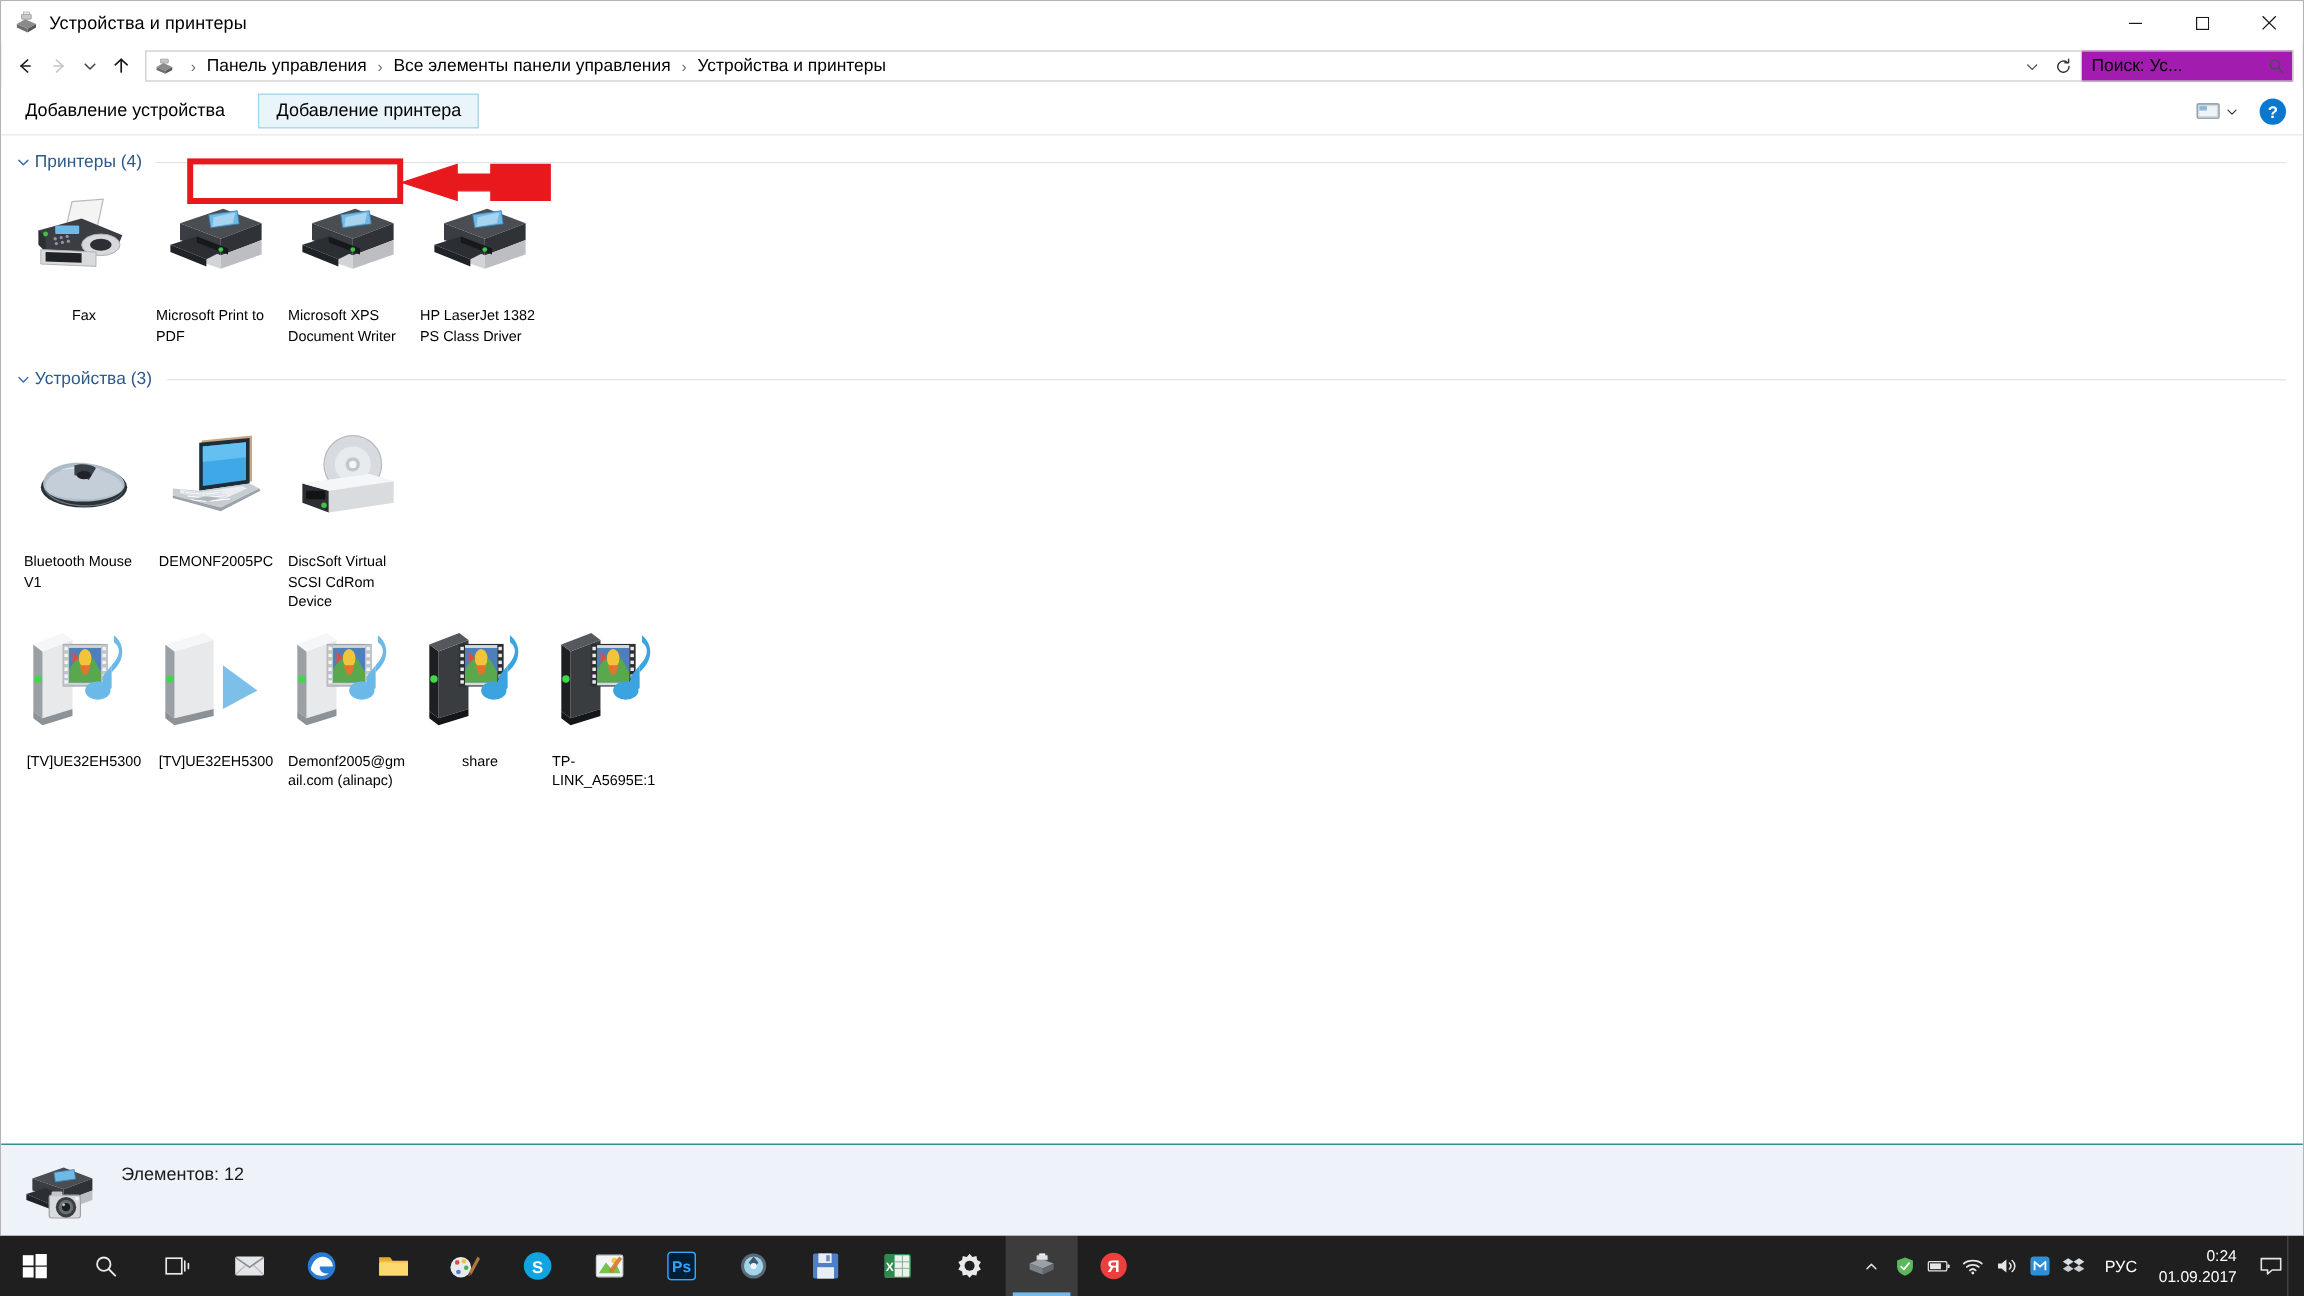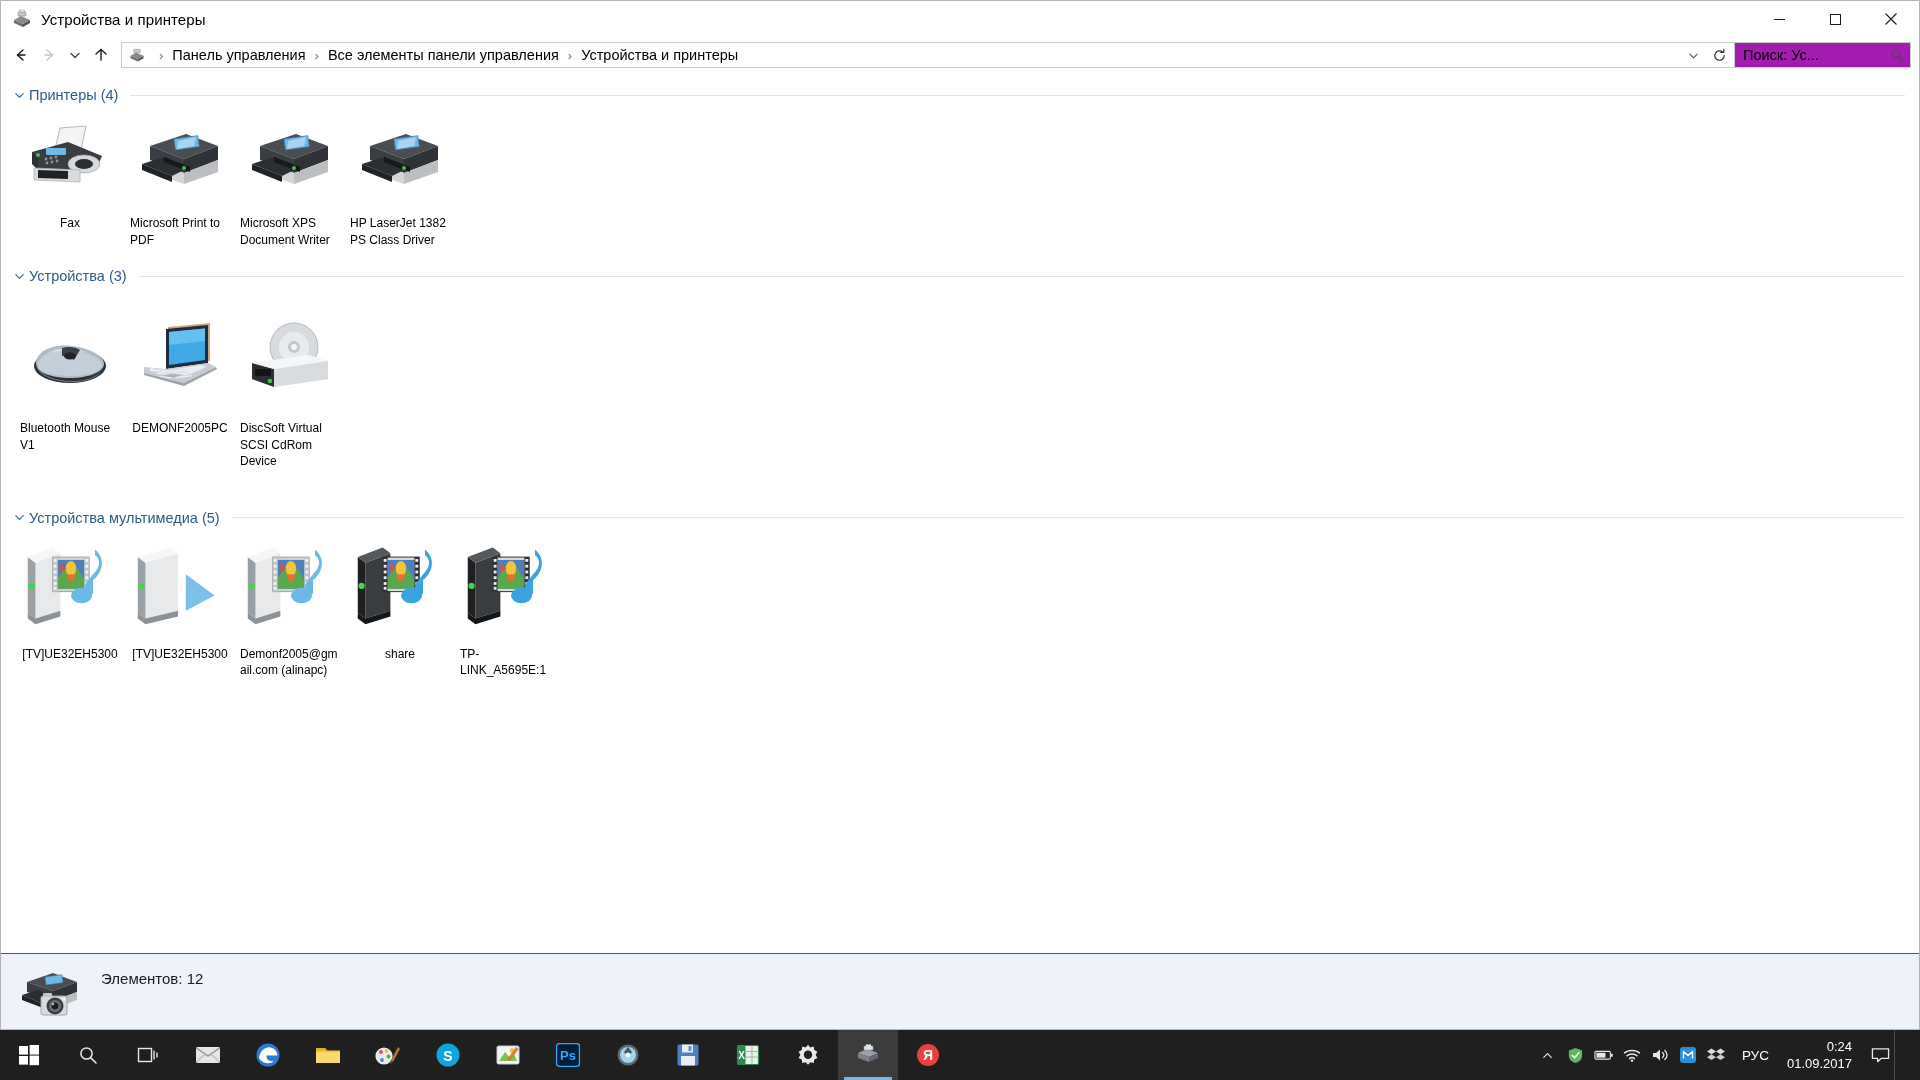--- a/index.html
+++ b/index.html
@@ -286,21 +286,21 @@
   .tb-btn.active::after {
     content: '';
     position: absolute; left: 6px; right: 6px; bottom: 0;
     height: 3px; background: #76b9ed;
   }
   .tray {
     margin-left: auto;
     display: flex;
     align-items: center;
     height: 50px;
-    padding-right: 16px;
+    padding-right: 4px;
     gap: 0;
   }
   .tray-icon {
     width: 28px; height: 50px;
     display: flex; align-items: center; justify-content: center;
     color: #e6e6e6;
   }
   .tray-lang {
     color: #fff; font-size: 13.5px;
     padding: 0 12px; display: flex; align-items: center; height: 50px;
@@ -411,20 +411,44 @@
       <span class="ph">Поиск: Ус...</span>
       <span class="mag">
         <svg width="14" height="14" viewBox="0 0 16 16">
             <circle cx="6.6" cy="6.6" r="4.4" stroke="#4a4a4a" stroke-width="1.3" fill="none"></circle>
             <path d="M10 10 L14 14" stroke="#4a4a4a" stroke-width="1.4" stroke-linecap="round"></path>
           </svg>
       </span>
     </div>
   </div>
 
+  <div class="commandbar">
+    <div class="cmd-item first">Добавление устройства</div>
+    <div class="cmd-item selected">Добавление принтера</div>
+    <div class="cmd-right">
+      <div class="viewbtn">
+        <svg width="22" height="18" viewBox="0 0 24 18">
+          <rect x="1" y="2" width="20" height="13" rx="1" fill="#cfd8e0" stroke="#7d8b99" stroke-width="1"></rect>
+          <rect x="3" y="4" width="16" height="9" fill="#eef3f7"></rect>
+          <rect x="3" y="4" width="7" height="4" fill="#8fb7d4"></rect>
+        </svg>
+        <svg width="10" height="10" viewBox="0 0 12 12">
+            <path d="M2 4.5 L6 8.5 L10 4.5" stroke="#333" stroke-width="1.2" fill="none" stroke-linecap="round" stroke-linejoin="round"></path>
+          </svg>
+      </div>
+      <div class="helpbtn">?</div>
+    </div>
+
+    <div class="anno-rect"></div>
+    <div class="anno-arrow">
+      <svg width="126" height="38" viewBox="0 0 126 38">
+        <path d="M126 4 L126 34 L76 34 L76 26 L48 26 L48 34 L2 19 L48 4 L48 12 L76 12 L76 4 Z" fill="#e8191c" stroke="#e8191c" stroke-width="1"></path>
+      </svg>
+    </div>
+  </div>
 
   <div class="content">
 
     <div class="group-header">
       <span class="group-chev">
         <svg width="13" height="13" viewBox="0 0 14 14">
             <path d="M3 5 L7 9 L11 5" stroke="#3a6fa8" stroke-width="1.3" fill="none" stroke-linecap="round" stroke-linejoin="round"></path>
           </svg>
       </span>
       <span class="group-title">Принтеры (4)</span>
@@ -579,29 +603,20 @@
             <path d="M30 48 L30 66 L84 58 L84 40 Z" fill="#d9dcdf"></path>
             <path d="M8 42 L64 34 L84 40 L30 48 Z" fill="#f4f6f8"></path>
             <rect x="11" y="48" width="16" height="7" rx="1" fill="#111315"></rect>
             <circle cx="26" cy="60" r="2.3" fill="#3fc444"></circle>
           </svg>
         </div>
         <div class="item-label">DiscSoft Virtual SCSI CdRom Device</div>
       </div>
     </div>
 
-    <div class="group-header" style="margin-top:36px;">
-      <span class="group-chev">
-        <svg width="13" height="13" viewBox="0 0 14 14">
-            <path d="M3 5 L7 9 L11 5" stroke="#3a6fa8" stroke-width="1.3" fill="none" stroke-linecap="round" stroke-linejoin="round"></path>
-          </svg>
-      </span>
-      <span class="group-title">Устройства мультимедиа (5)</span>
-      <span class="group-rule"></span>
-    </div>
     <div class="items-row" style="margin-top:10px;">
 
       <div class="item">
         <div class="item-icon tall">
           <svg width="100" height="86" viewBox="0 0 100 86">
             <path d="M14 22 L40 12 L40 72 L14 80 Z" fill="#e7e9eb"></path>
             <path d="M14 22 L14 80 L6 74 L6 16 Z" fill="#9ba0a5"></path>
             <path d="M6 16 L32 6 L40 12 L14 22 Z" fill="#f4f6f7"></path>
             <path d="M6 74 L14 80 L40 72 L40 78 L14 86 L6 80 Z" fill="#8d9296"></path>
             <circle cx="10" cy="46" r="3.2" fill="#3fd84a"></circle>

